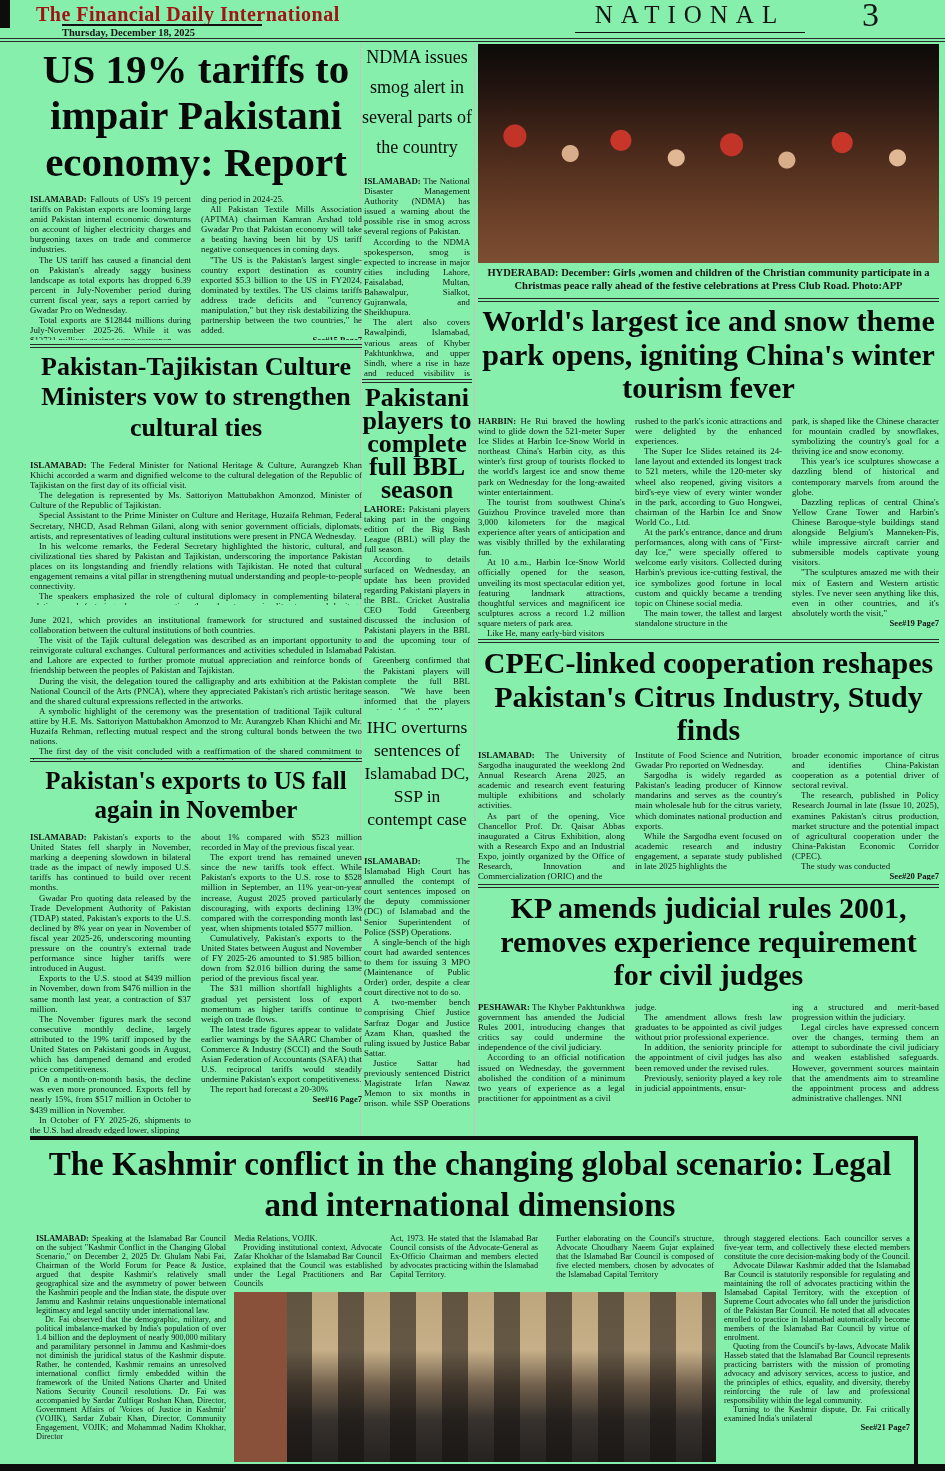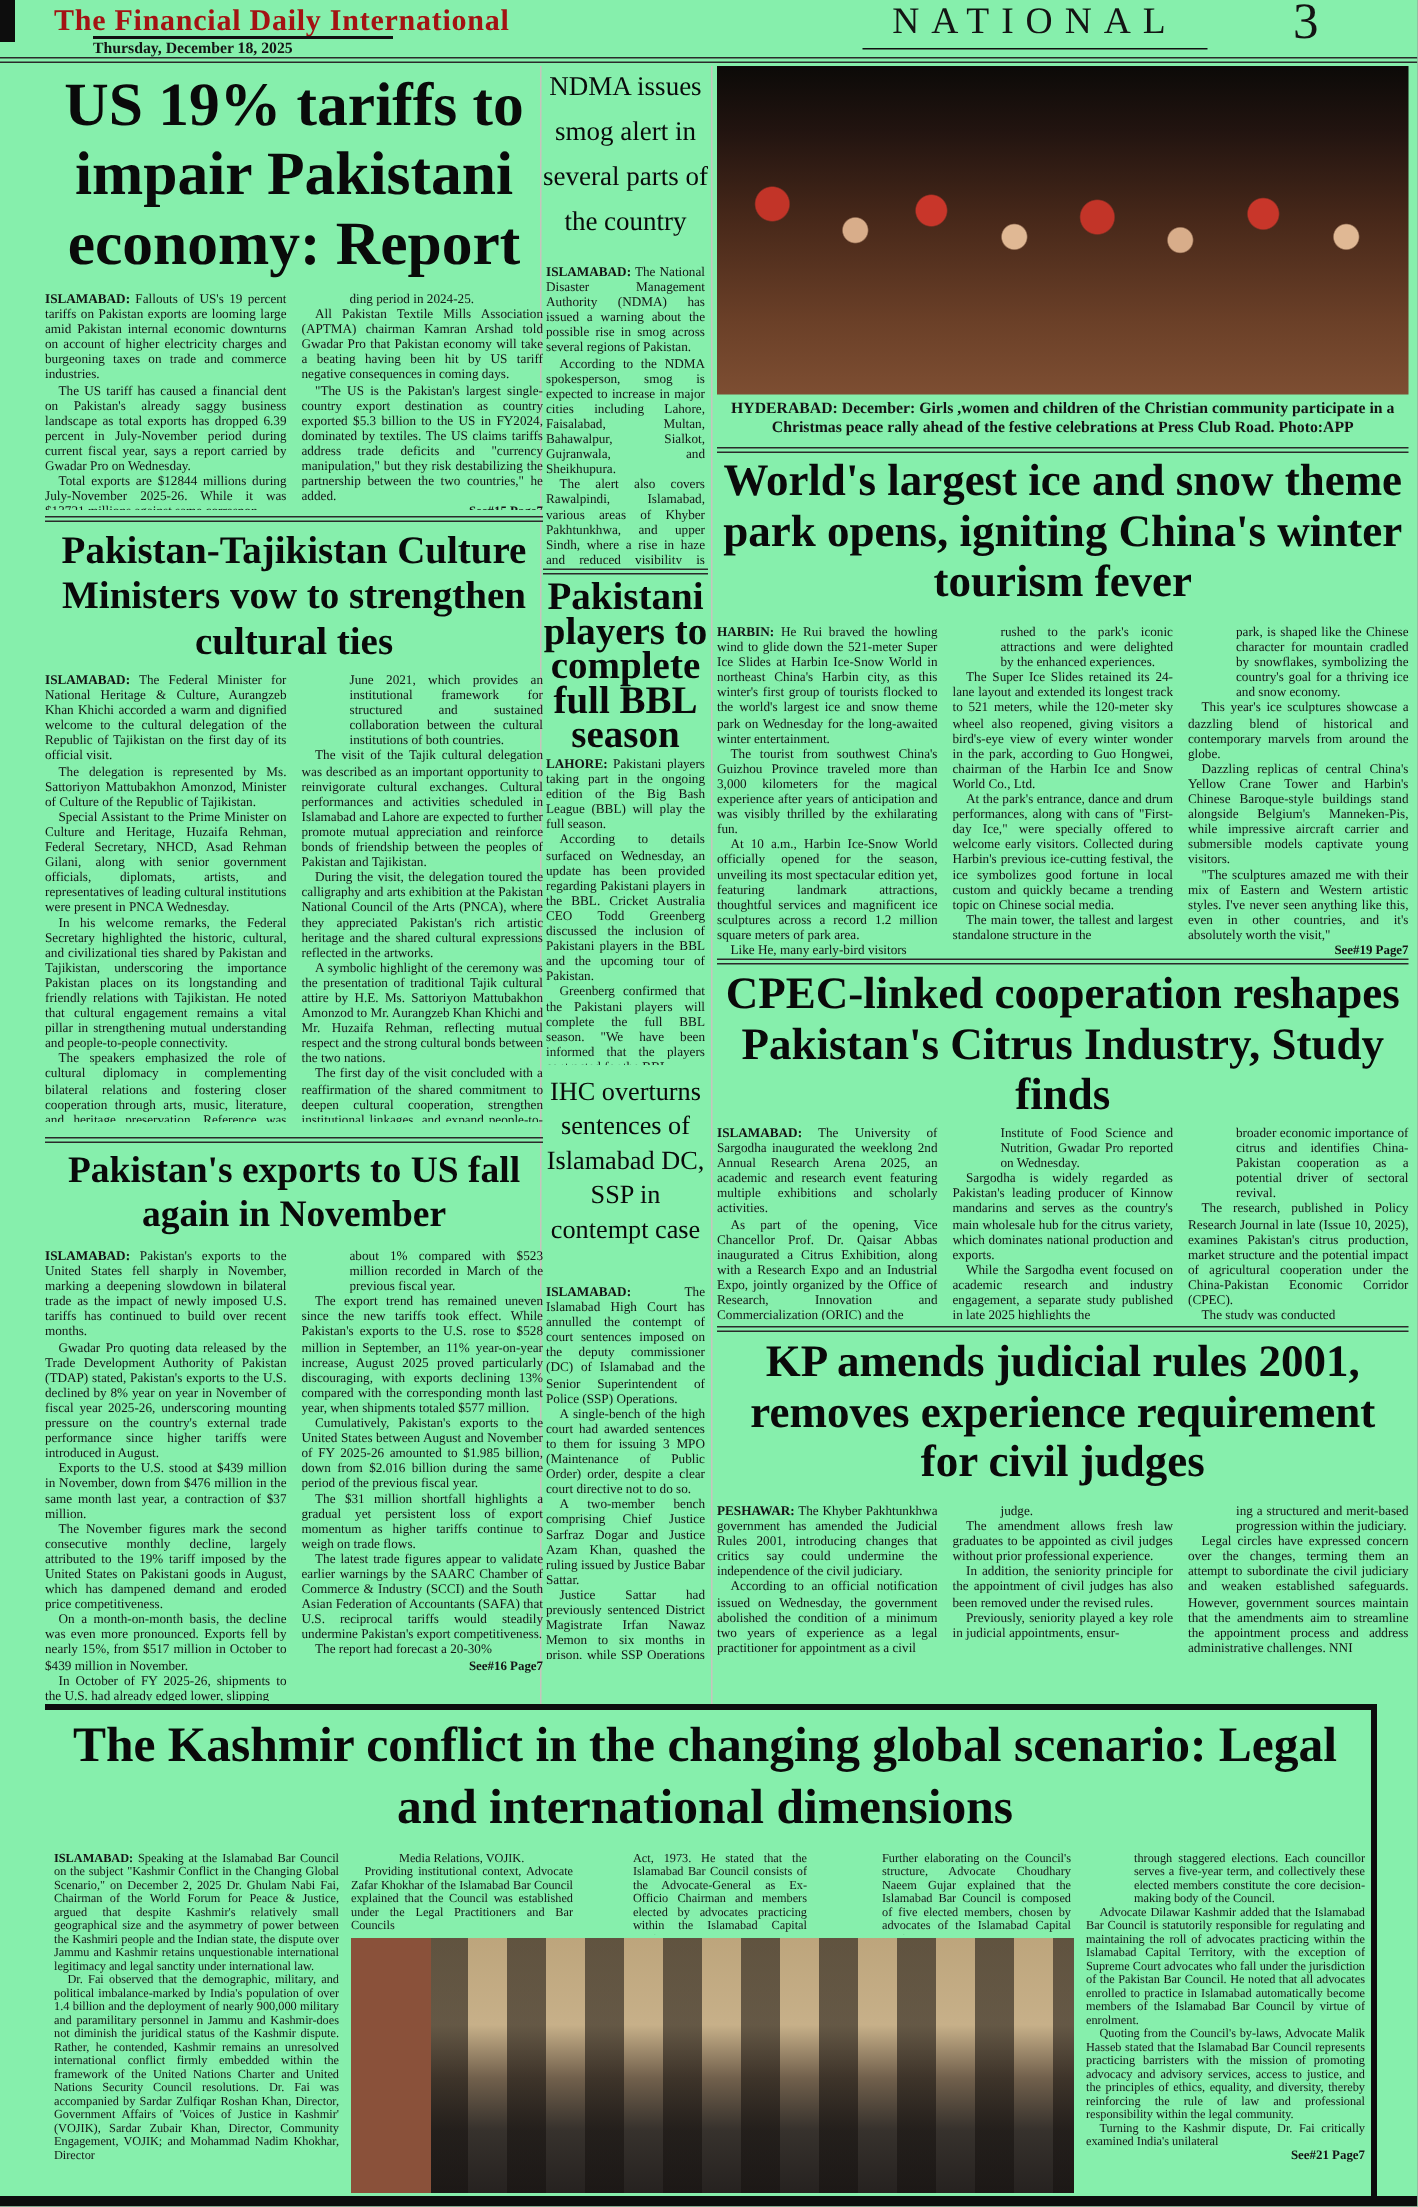--- a/index.html
+++ b/index.html
@@ -27,21 +27,21 @@
   .h-side   { font-size:18px; line-height:30px; font-weight:normal; }
   .h-side2  { font-size:26px; line-height:23px; font-weight:bold; }
   .h-side3  { font-size:17.5px; line-height:23px; font-weight:normal; }
 
   .body-cols { display:flex; gap:10px; overflow:hidden; }
   .bcol { flex:1 1 0; overflow:hidden; font-size:8.8px; line-height:10.1px; text-align:justify; }
   .single { overflow:hidden; font-size:8.8px; line-height:10.1px; text-align:justify; }
   .kcol { overflow:hidden; font-size:8.2px; line-height:9px; text-align:justify; }
   .para { margin:0; }
   .paras p { margin:0; text-indent:9px; }
-  .cont p:first-child { text-indent:0;margin-left:32px; }
+  .cont p:first-child { text-indent:0; }
   .dl { font-weight:bold; }
   .see { font-weight:bold; text-align:right; font-size:8.6px; }
 
   .caption { font-weight:bold; font-size:10.5px; line-height:13px; text-align:center; }
 
   .photo-christmas {
     background:
       radial-gradient(circle at 8% 42%, #c23428 0 11px, rgba(0,0,0,0) 12px),
       radial-gradient(circle at 20% 50%, #d8ad8a 0 8px, rgba(0,0,0,0) 9px),
       radial-gradient(circle at 31% 44%, #c8362a 0 10px, rgba(0,0,0,0) 11px),
@@ -93,21 +93,21 @@
           </div>
         <div class="see">See#15 Page7</div>
       </div>
     </div>
   </section>
 
   <div class="abs hrule" style="left:30px;top:344px;width:332px;"></div>
 
   <section>
     <h2 class="abs headline h-md" style="left:30px;top:352px;width:332px;height:94px;margin:0;overflow:hidden;">Pakistan-Tajikistan Culture Ministers vow to strengthen cultural ties</h2>
-    <div class="abs body-cols" style="left:30px;top:448px;width:332px;height:300px;">
+    <div class="abs body-cols" style="left:30px;top:460px;width:332px;height:300px;flex-direction:column;">
       <div class="bcol">
         <p class="para"><span class="dl">ISLAMABAD:</span><span> The Federal Minister for National Heritage &amp; Culture, Aurangzeb Khan Khichi accorded a warm and dignified welcome to the cultural delegation of the Republic of Tajikistan on the first day of its official visit.</span></p>
         <div class="paras">
             <p class="para">The delegation is represented by Ms. Sattoriyon Mattubakhon Amonzod, Minister of Culture of the Republic of Tajikistan.</p>
             <p class="para">Special Assistant to the Prime Minister on Culture and Heritage, Huzaifa Rehman, Federal Secretary, NHCD, Asad Rehman Gilani, along with senior government officials, diplomats, artists, and representatives of leading cultural institutions were present in PNCA Wednesday.</p>
             <p class="para">In his welcome remarks, the Federal Secretary highlighted the historic, cultural, and civilizational ties shared by Pakistan and Tajikistan, underscoring the importance Pakistan places on its longstanding and friendly relations with Tajikistan. He noted that cultural engagement remains a vital pillar in strengthening mutual understanding and people-to-people connectivity.</p>
             <p class="para">The speakers emphasized the role of cultural diplomacy in complementing bilateral relations and fostering closer cooperation through arts, music, literature, and heritage preservation. Reference was made to the Cultural Cooperation Agreement signed in</p>
           </div>
       </div>
       <div class="bcol">
@@ -132,21 +132,21 @@
         <div class="paras">
             <p class="para">Gwadar Pro quoting data released by the Trade Development Authority of Pakistan (TDAP) stated, Pakistan's exports to the U.S. declined by 8% year on year in November of fiscal year 2025-26, underscoring mounting pressure on the country's external trade performance since higher tariffs were introduced in August.</p>
             <p class="para">Exports to the U.S. stood at $439 million in November, down from $476 million in the same month last year, a contraction of $37 million.</p>
             <p class="para">The November figures mark the second consecutive monthly decline, largely attributed to the 19% tariff imposed by the United States on Pakistani goods in August, which has dampened demand and eroded price competitiveness.</p>
             <p class="para">On a month-on-month basis, the decline was even more pronounced. Exports fell by nearly 15%, from $517 million in October to $439 million in November.</p>
             <p class="para">In October of FY 2025-26, shipments to the U.S. had already edged lower, slipping</p>
           </div>
       </div>
       <div class="bcol">
         <div class="paras cont">
-            <p class="para">about 1% compared with $523 million recorded in March of the previous fiscal year.</p>
+            <p class="para">about 1% compared with $523 million recorded in May of the previous fiscal year.</p>
             <p class="para">The export trend has remained uneven since the new tariffs took effect. While Pakistan's exports to the U.S. rose to $528 million in September, an 11% year-on-year increase, August 2025 proved particularly discouraging, with exports declining 13% compared with the corresponding month last year, when shipments totaled $577 million.</p>
             <p class="para">Cumulatively, Pakistan's exports to the United States between August and November of FY 2025-26 amounted to $1.985 billion, down from $2.016 billion during the same period of the previous fiscal year.</p>
             <p class="para">The $31 million shortfall highlights a gradual yet persistent loss of export momentum as higher tariffs continue to weigh on trade flows.</p>
             <p class="para">The latest trade figures appear to validate earlier warnings by the SAARC Chamber of Commerce &amp; Industry (SCCI) and the South Asian Federation of Accountants (SAFA) that U.S. reciprocal tariffs would steadily undermine Pakistan's export competitiveness.</p>
             <p class="para">The report had forecast a 20-30%</p>
           </div>
         <div class="see">See#16 Page7</div>
       </div>
     </div>
   </section>

